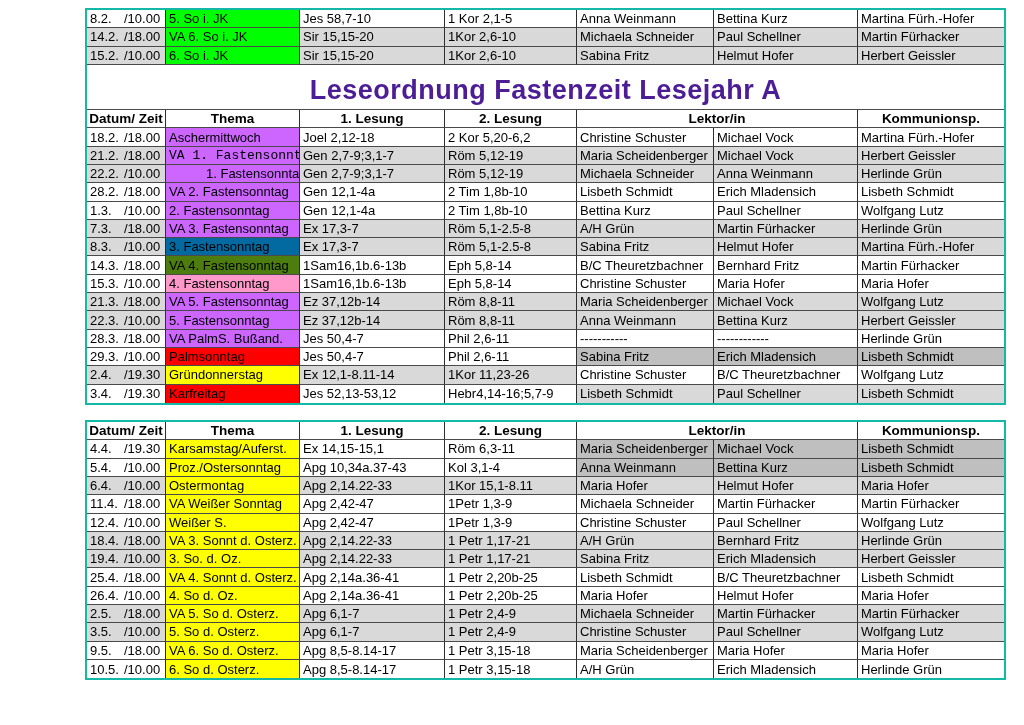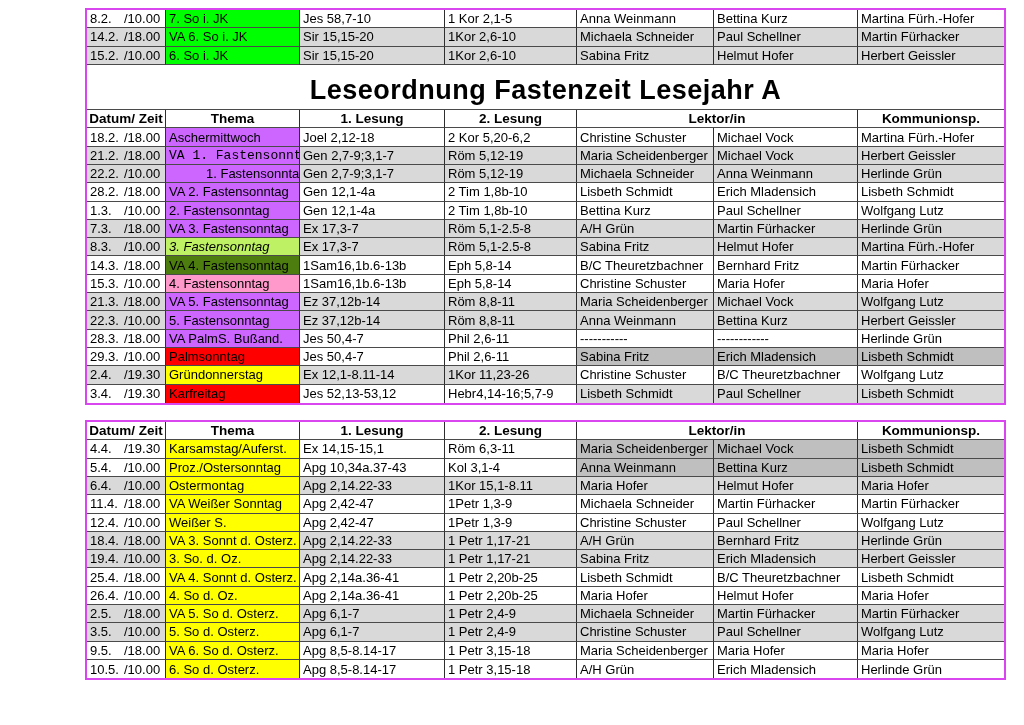--- a/index.html
+++ b/index.html
@@ -1,18 +1,18 @@
 <!DOCTYPE html>
 <html><head>
 <meta charset="utf-8">
 <style>
   html,body{margin:0;padding:0;background:#ffffff;width:1024px;height:725px;overflow:hidden;
     font-family:"Liberation Sans",sans-serif;color:#000;}
   .sheet{position:absolute;left:85px;top:8px;width:921px;}
-  .tbl{border:2px solid #d946ef;background:#fff;}
+  .tbl{border:2px solid #14b8a6;background:#fff;}
   .tbl2{margin-top:15px;}
   .tr,.head-row{display:grid;grid-template-columns:79px 134px 145px 132px 137px 144px 146px;}
   .tr{height:18.3px;}
   .head-row{height:18.5px;}
   .td{box-sizing:border-box;border-right:1px solid #2e2e2e;border-bottom:1px solid #4a4a4a;
       padding:0 3px;display:flex;align-items:center;font-size:13px;line-height:1;
       white-space:nowrap;overflow:hidden;background:#fff;}
   .td:last-child{border-right:none;}
   .tr:last-child .td{border-bottom:none;}
   .tbl .rows-pre .tr:last-child .td{border-bottom:1px solid #4a4a4a;}
@@ -33,21 +33,21 @@
 
 <div class="sheet">
 
   <div class="tbl">
     <div class="rows rows-pre">
         <div class="tr">
           <div class="td s-white">
             <span class="day">8.2.</span>
             <span>/10.00</span>
           </div>
-          <div class="td " style="background: rgb(0, 255, 0);">7. So i. JK</div>
+          <div class="td " style="background: rgb(0, 255, 0);">5. So i. JK</div>
           <div class="td s-white">Jes 58,7-10</div>
           <div class="td s-white">1 Kor 2,1-5</div>
           <div class="td s-white">Anna Weinmann</div>
           <div class="td s-white">Bettina Kurz</div>
           <div class="td s-white">Martina Fürh.-Hofer</div>
         </div>
         <div class="tr">
           <div class="td s-gray">
             <span class="day">14.2.</span>
             <span>/18.00</span>
@@ -67,21 +67,21 @@
           <div class="td " style="background: rgb(0, 255, 0);">6. So i. JK</div>
           <div class="td s-gray">Sir 15,15-20</div>
           <div class="td s-gray">1Kor 2,6-10</div>
           <div class="td s-gray">Sabina Fritz</div>
           <div class="td s-gray">Helmut Hofer</div>
           <div class="td s-gray">Herbert Geissler</div>
         </div>
       </div>
 
     <div class="title-row title-fasten">
-      <span style="color:#000000;">Leseordnung Fastenzeit Lesejahr A</span>
+      <span style="color:#4c1d95;">Leseordnung Fastenzeit Lesejahr A</span>
     </div>
 
     <div class="head-row">
       <div class="td th">Datum/ Zeit</div>
       <div class="td th">Thema</div>
       <div class="td th">1. Lesung</div>
       <div class="td th">2. Lesung</div>
       <div class="td th th-lektor">Lektor/in</div>
       <div class="td th">Kommunionsp.</div>
     </div>
@@ -157,21 +157,21 @@
           <div class="td s-gray">Röm 5,1-2.5-8</div>
           <div class="td s-gray">A/H Grün</div>
           <div class="td s-gray">Martin Fürhacker</div>
           <div class="td s-gray">Herlinde Grün</div>
         </div>
         <div class="tr">
           <div class="td s-gray">
             <span class="day">8.3.</span>
             <span>/10.00</span>
           </div>
-          <div class="td " style="background: #bef264; font-style: italic;">3. Fastensonntag</div>
+          <div class="td " style="background: #0369a1;">3. Fastensonntag</div>
           <div class="td s-gray">Ex 17,3-7</div>
           <div class="td s-gray">Röm 5,1-2.5-8</div>
           <div class="td s-gray">Sabina Fritz</div>
           <div class="td s-gray">Helmut Hofer</div>
           <div class="td s-gray">Martina Fürh.-Hofer</div>
         </div>
         <div class="tr">
           <div class="td s-white">
             <span class="day">14.3.</span>
             <span>/18.00</span>

